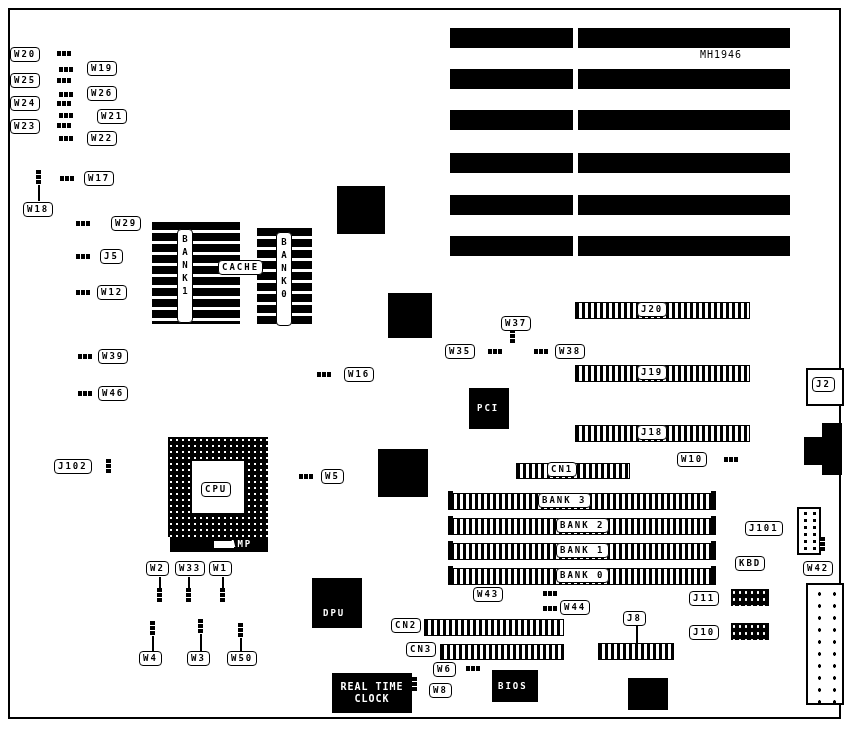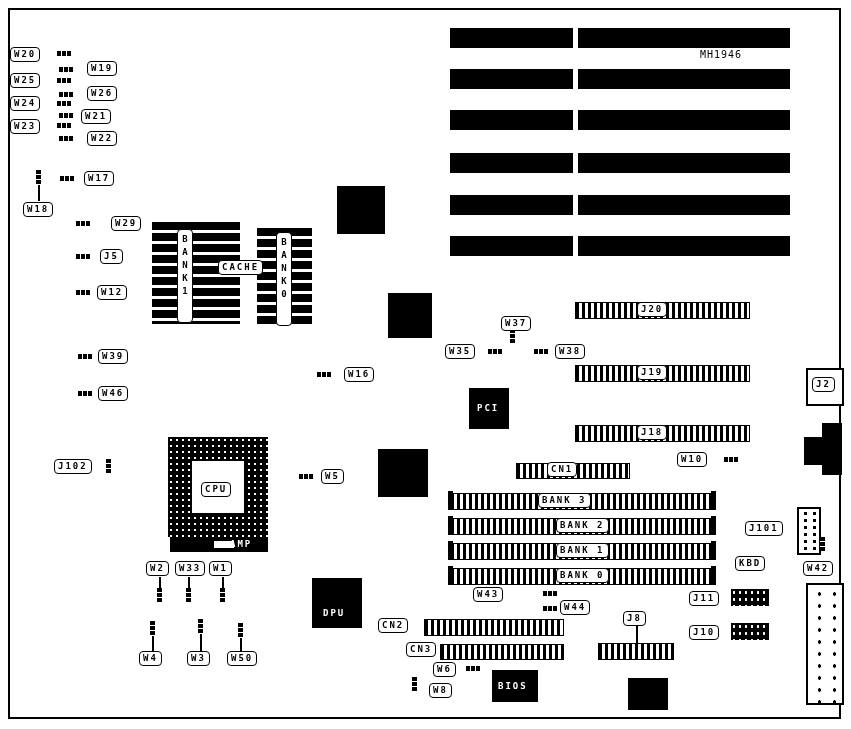--- a/index.html
+++ b/index.html
@@ -40,21 +40,21 @@
   <div class="slot" style="top:153px"></div>
   <div class="slot" style="top:195px"></div>
   <div class="slot" style="top:236px"></div>
   <div class="parttext">MH1946</div>
 
   <div class="lbl" style="left:10px;top:47px">W20</div>
   <div class="lbl" style="left:87px;top:61px">W19</div>
   <div class="lbl" style="left:10px;top:73px">W25</div>
   <div class="lbl" style="left:87px;top:86px">W26</div>
   <div class="lbl" style="left:10px;top:96px">W24</div>
-  <div class="lbl" style="left:81px;top:109px">W21</div>
+  <div class="lbl" style="left:97px;top:109px">W21</div>
   <div class="lbl" style="left:10px;top:119px">W23</div>
   <div class="lbl" style="left:87px;top:131px">W22</div>
   <div class="jmp-h" style="left:57px;top:51px"></div>
   <div class="jmp-h" style="left:59px;top:67px"></div>
   <div class="jmp-h" style="left:57px;top:78px"></div>
   <div class="jmp-h" style="left:59px;top:92px"></div>
   <div class="jmp-h" style="left:57px;top:101px"></div>
   <div class="jmp-h" style="left:59px;top:113px"></div>
   <div class="jmp-h" style="left:57px;top:123px"></div>
   <div class="jmp-h" style="left:59px;top:136px"></div>
@@ -164,29 +164,33 @@
 
   <div class="chip" style="left:312px;top:578px;width:50px;height:50px"></div>
   <div class="chiptxt" style="left:323px;top:608px">DPU</div>
 
   <div class="lbl" style="left:473px;top:587px">W43</div>
   <div class="jmp-h" style="left:543px;top:591px"></div>
   <div class="lbl" style="left:560px;top:600px">W44</div>
   <div class="jmp-h" style="left:543px;top:606px"></div>
 
   <div class="pinbar" style="left:424px;top:619px;width:138px;height:15px"></div>
-  <div class="lbl" style="left:378px;top:618px">CN2</div>
+  <div class="lbl" style="left:391px;top:618px">CN2</div>
   <div class="pinbar" style="left:440px;top:644px;width:122px;height:14px"></div>
   <div class="lbl" style="left:406px;top:642px">CN3</div>
 
   <div class="lbl" style="left:433px;top:662px">W6</div>
   <div class="jmp-h" style="left:466px;top:666px"></div>
   <div class="jmp-v" style="left:412px;top:677px"></div>
   <div class="lbl" style="left:429px;top:683px">W8</div>
 
+  <div class="rtc">
+    <span>REAL TIME</span>
+    <span>CLOCK</span>
+  </div>
   <div class="chip" style="left:492px;top:670px;width:46px;height:32px"></div>
   <div class="chiptxt" style="left:498px;top:681px">BIOS</div>
 
   <div class="lbl" style="left:623px;top:611px">J8</div>
   <div class="ln" style="left:636px;top:626px;width:2px;height:18px"></div>
   <div class="pinbar" style="left:598px;top:643px;width:74px;height:15px"></div>
 
   <div class="lbl" style="left:689px;top:591px">J11</div>
   <div class="blackgrid" style="left:731px;top:589px;width:38px;height:17px"></div>
   <div class="lbl" style="left:689px;top:625px">J10</div>

